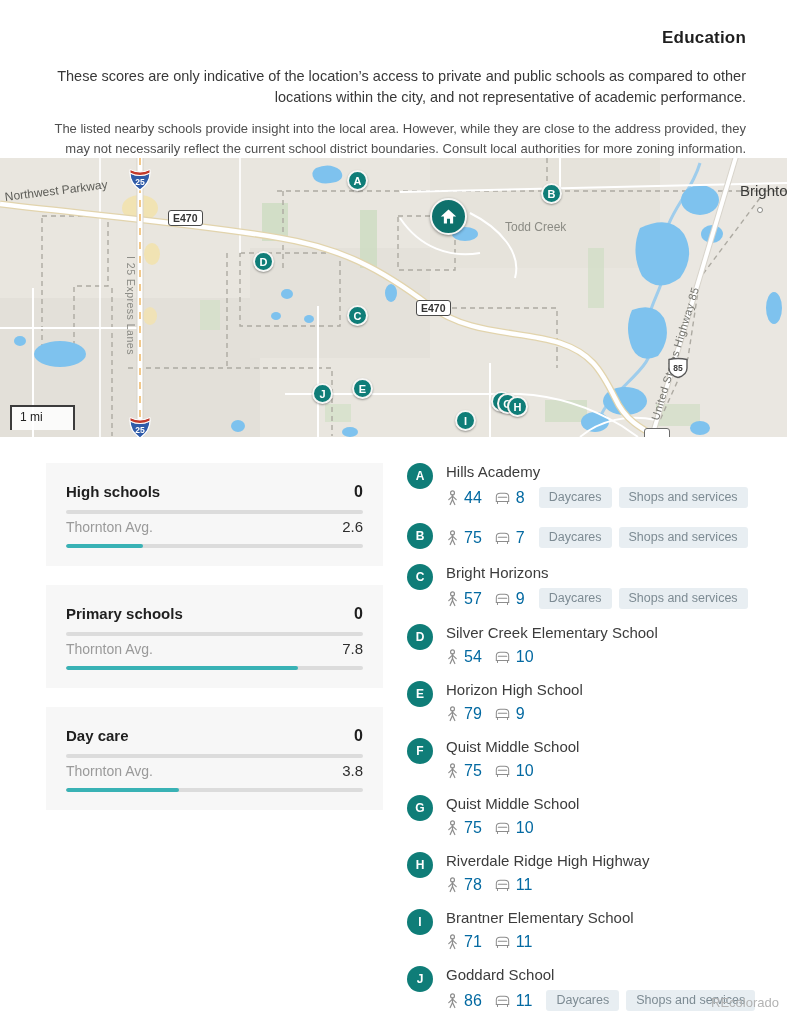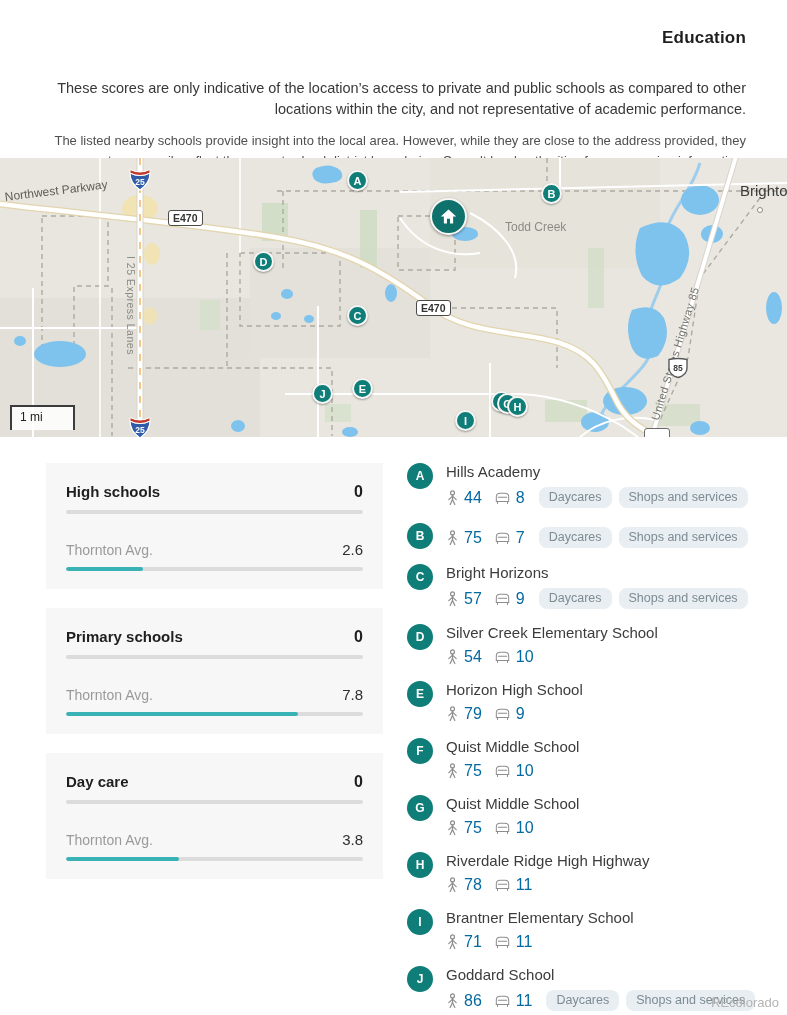--- a/index.html
+++ b/index.html
@@ -3,21 +3,21 @@
 <meta charset="utf-8">
 <style>
   * { margin:0; padding:0; box-sizing:border-box; }
   html,body { background:#fff; }
   body { font-family:"Liberation Sans", sans-serif; color:#2e2e2e; }
   .page { position:relative; width:787px; height:1015px; background:#fff; overflow:hidden; }
 
   
   .header { position:absolute; left:46px; top:28px; width:700px;text-align:right; }
   .title { font-size:17px; font-weight:bold; color:#1f1f1f; letter-spacing:.2px; }
-  .desc { margin-top:30px; font-size:14.5px; line-height:1.42; color:#383838; }
+  .desc { margin-top:18px; font-size:14.5px; line-height:1.42; color:#383838; }
   .disclaimer { margin-top:12px; font-size:13px; line-height:1.5; color:#4f4f4f; }
 
   
   .map { position:absolute; left:0; top:158px; width:787px; height:279px; background:#e9e6df; overflow:hidden; cursor:grab; }
   .map svg.base { position:absolute; left:0; top:0; }
   .map-label { position:absolute; white-space:nowrap; color:#6e6e68; pointer-events:none; }
   .lbl-parkway { left:4px; top:32px; font-size:12px; color:#5d5d58; transform:rotate(-7deg); transform-origin:0 0; }
   .lbl-express { left:137px; top:98px; font-size:10.5px; color:#8a8a84; transform:rotate(90deg); transform-origin:0 0; letter-spacing:.5px; }
   .lbl-todd { left:505px; top:62px; font-size:12px; color:#8b8b84; }
   .lbl-brighton { left:740px; top:24px; font-size:15px; color:#3a3a38; }
@@ -39,35 +39,35 @@
             font-size:12px; color:#222; padding:3px 0 0 8px; }
 
   
   .scores { position:absolute; left:46px; top:463px; width:337px; }
   .card { background:#f7f7f7; padding:20px 20px 18px 20px; margin-bottom:19px; }
   .card-row { display:flex; justify-content:space-between; align-items:baseline; }
   .card-label { font-size:15px; font-weight:bold; color:#1f1f1f; }
   .card-value { font-size:16px; font-weight:bold; color:#1f1f1f; }
   .bar { height:4px; background:#dcdcdc; border-radius:2px; margin-top:9px; overflow:hidden; }
   .bar-fill { height:100%; background:#39b2b5; border-radius:2px; }
-  .avg-row { display:flex; justify-content:space-between; align-items:baseline; margin-top:27px; }
+  .avg-row { display:flex; justify-content:space-between; align-items:baseline; margin-top:4px; }
   .avg-label { font-size:14px; color:#9a9a9a; }
   .avg-value { font-size:15px; color:#2e2e2e; }
 
   
   .schools { position:absolute; left:407px; top:462px; width:372px; }
   .school { display:flex; margin-bottom:14px; cursor:pointer; }
   .school-badge { flex:0 0 auto; width:26px; height:26px; border-radius:50%; background:#0f7d78;
             color:#fff; font-size:12px; font-weight:bold; display:flex; align-items:center; justify-content:center; margin-right:13px; margin-top:1px; }
   .school-name { font-size:15px; color:#3c3c3c; line-height:20px; }
   .school-meta { display:flex; align-items:center; margin-top:5px; min-height:17px; }
   .meta-num { font-size:16px; color:#0369a1; margin:0 12px 0 5px; }
   .meta-icon { display:inline-flex; color:#8d8d8d; }
   .chips { display:inline-flex; gap:7px; margin-left:2px; }
-  .chip { background:#e8eef2; color:#7d8b93; font-size:12.5px; padding:3px 10px 4px 10px; border-radius:8px; white-space:nowrap; }
+  .chip { background:#e8eef2; color:#7d8b93; font-size:12.5px; padding:3px 10px 4px 10px; border-radius:3px; white-space:nowrap; }
 
   .watermark { position:absolute; right:8px; top:995px; font-size:13px; color:#b3b3b3; }
 </style>
 </head>
 <body>
 
 <div class="page">
 
   <div class="header">
     <div class="title">Education</div>

